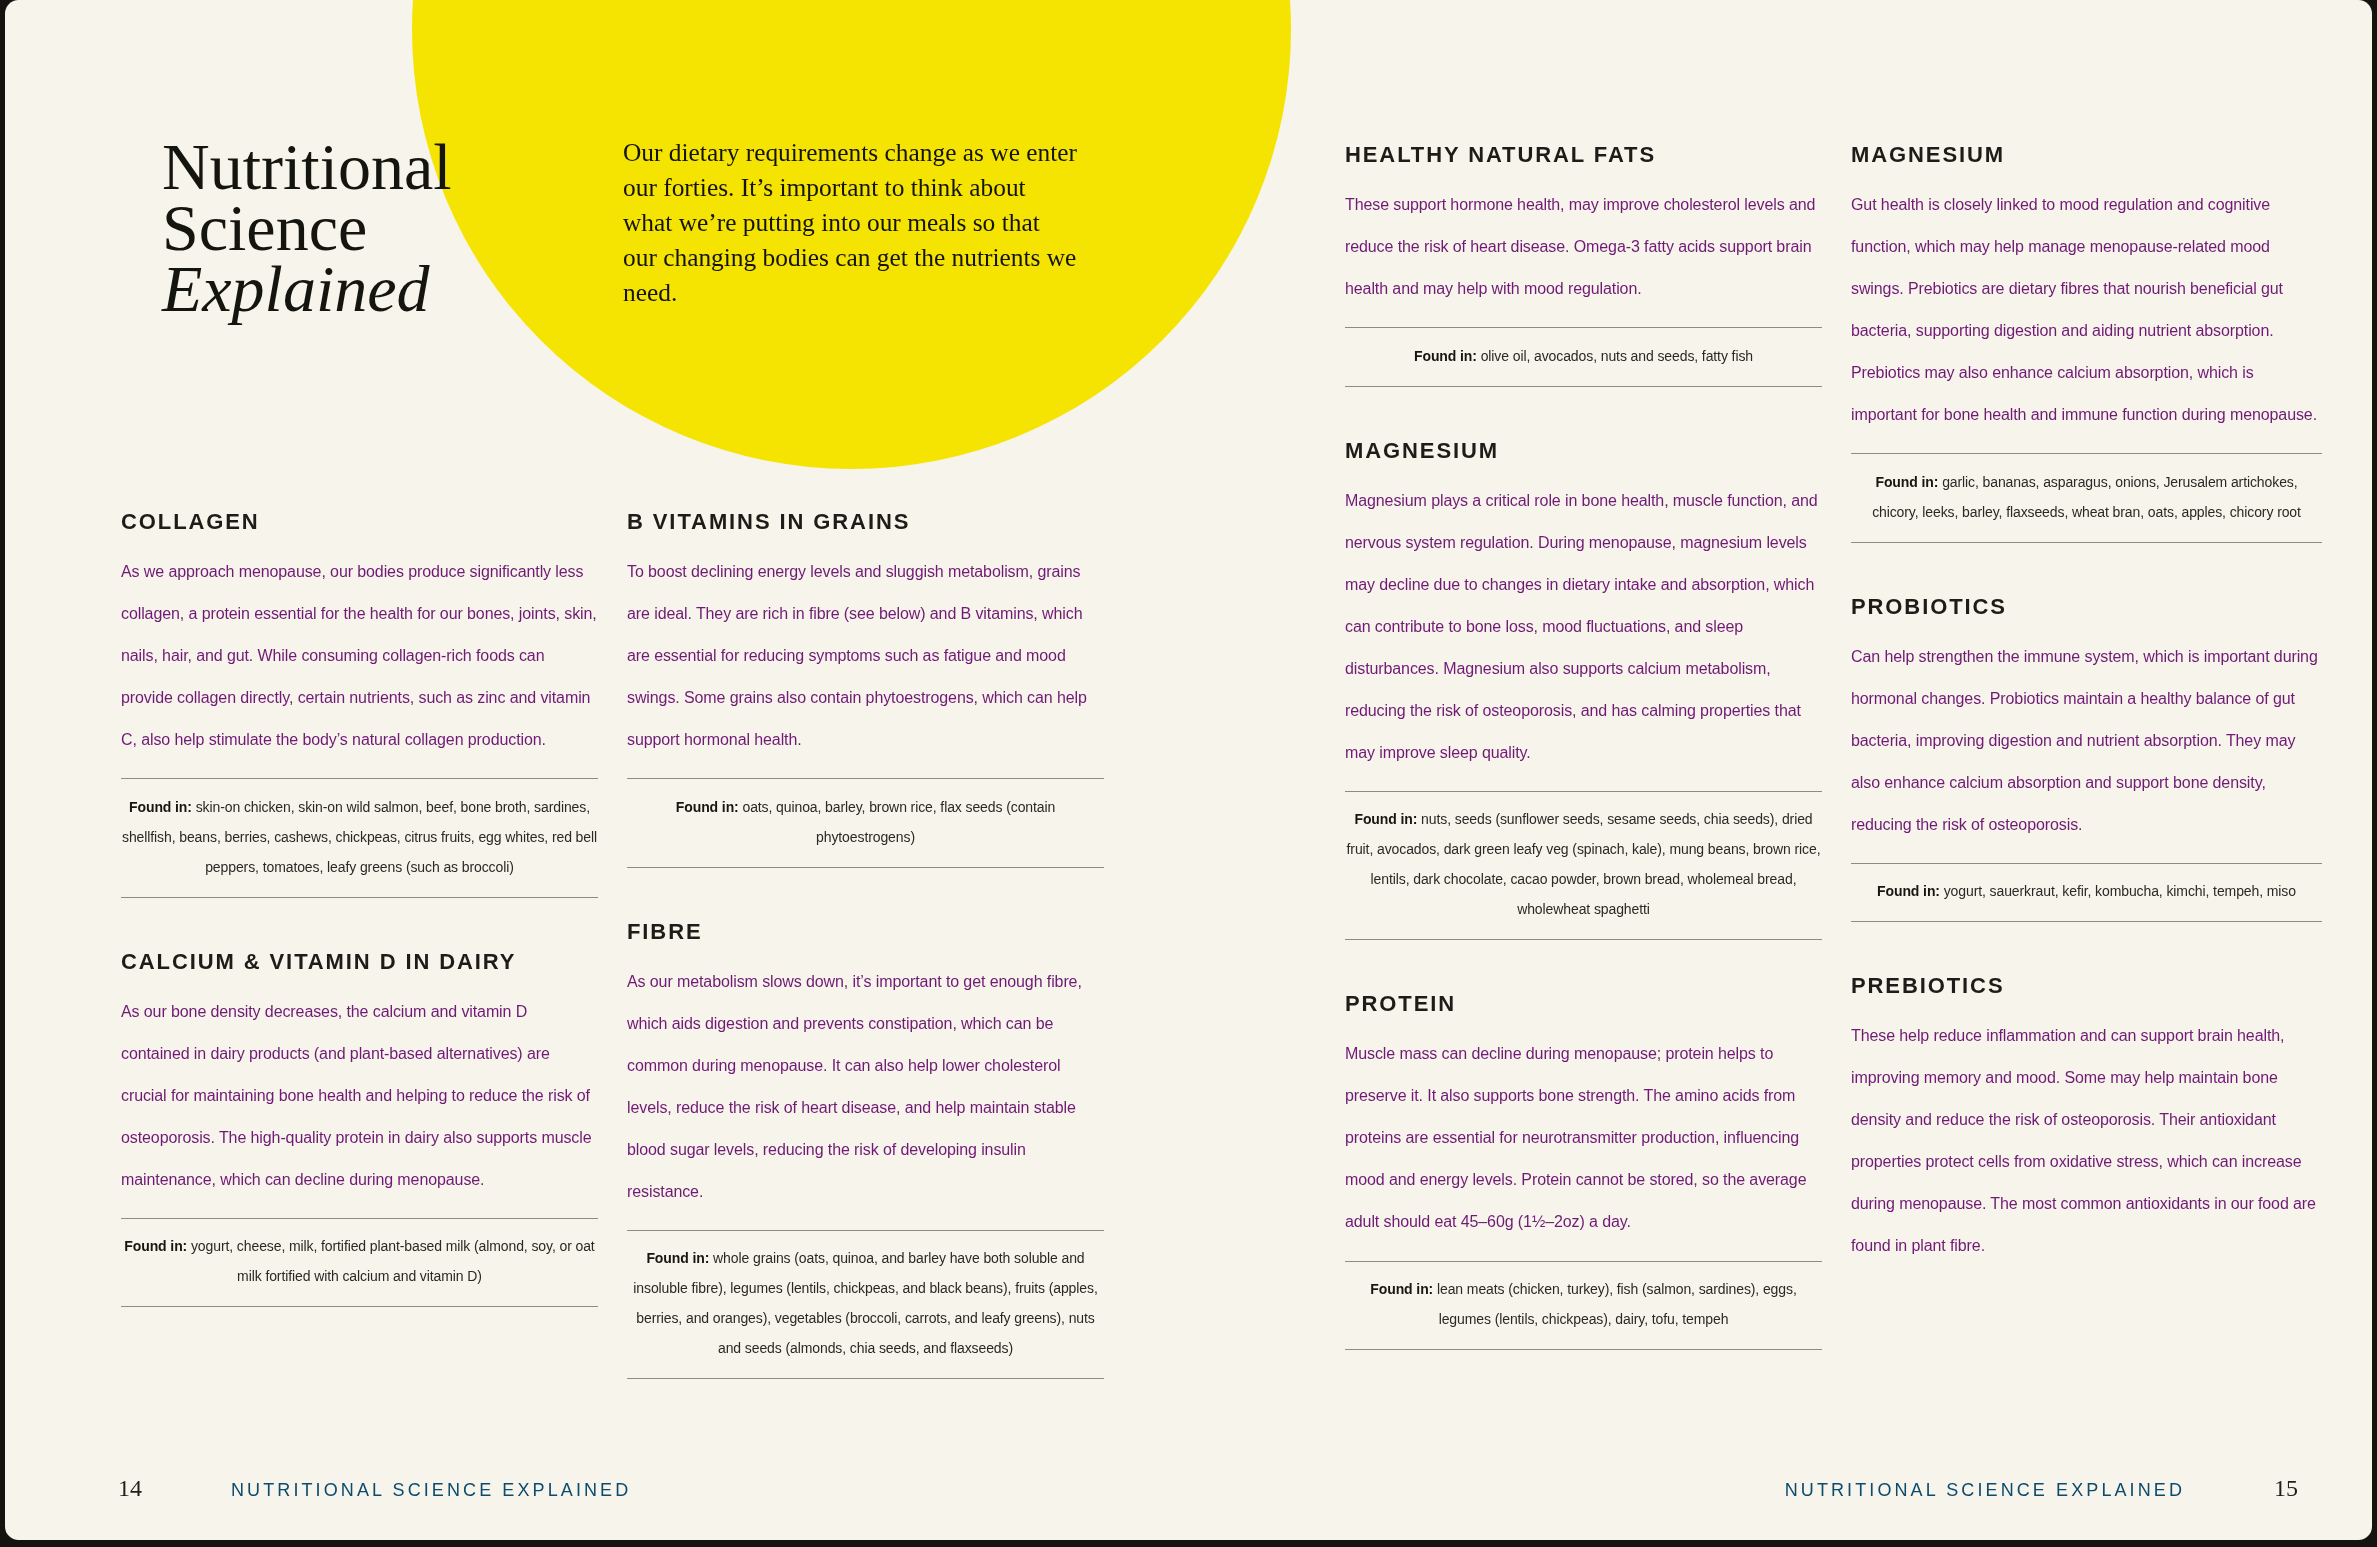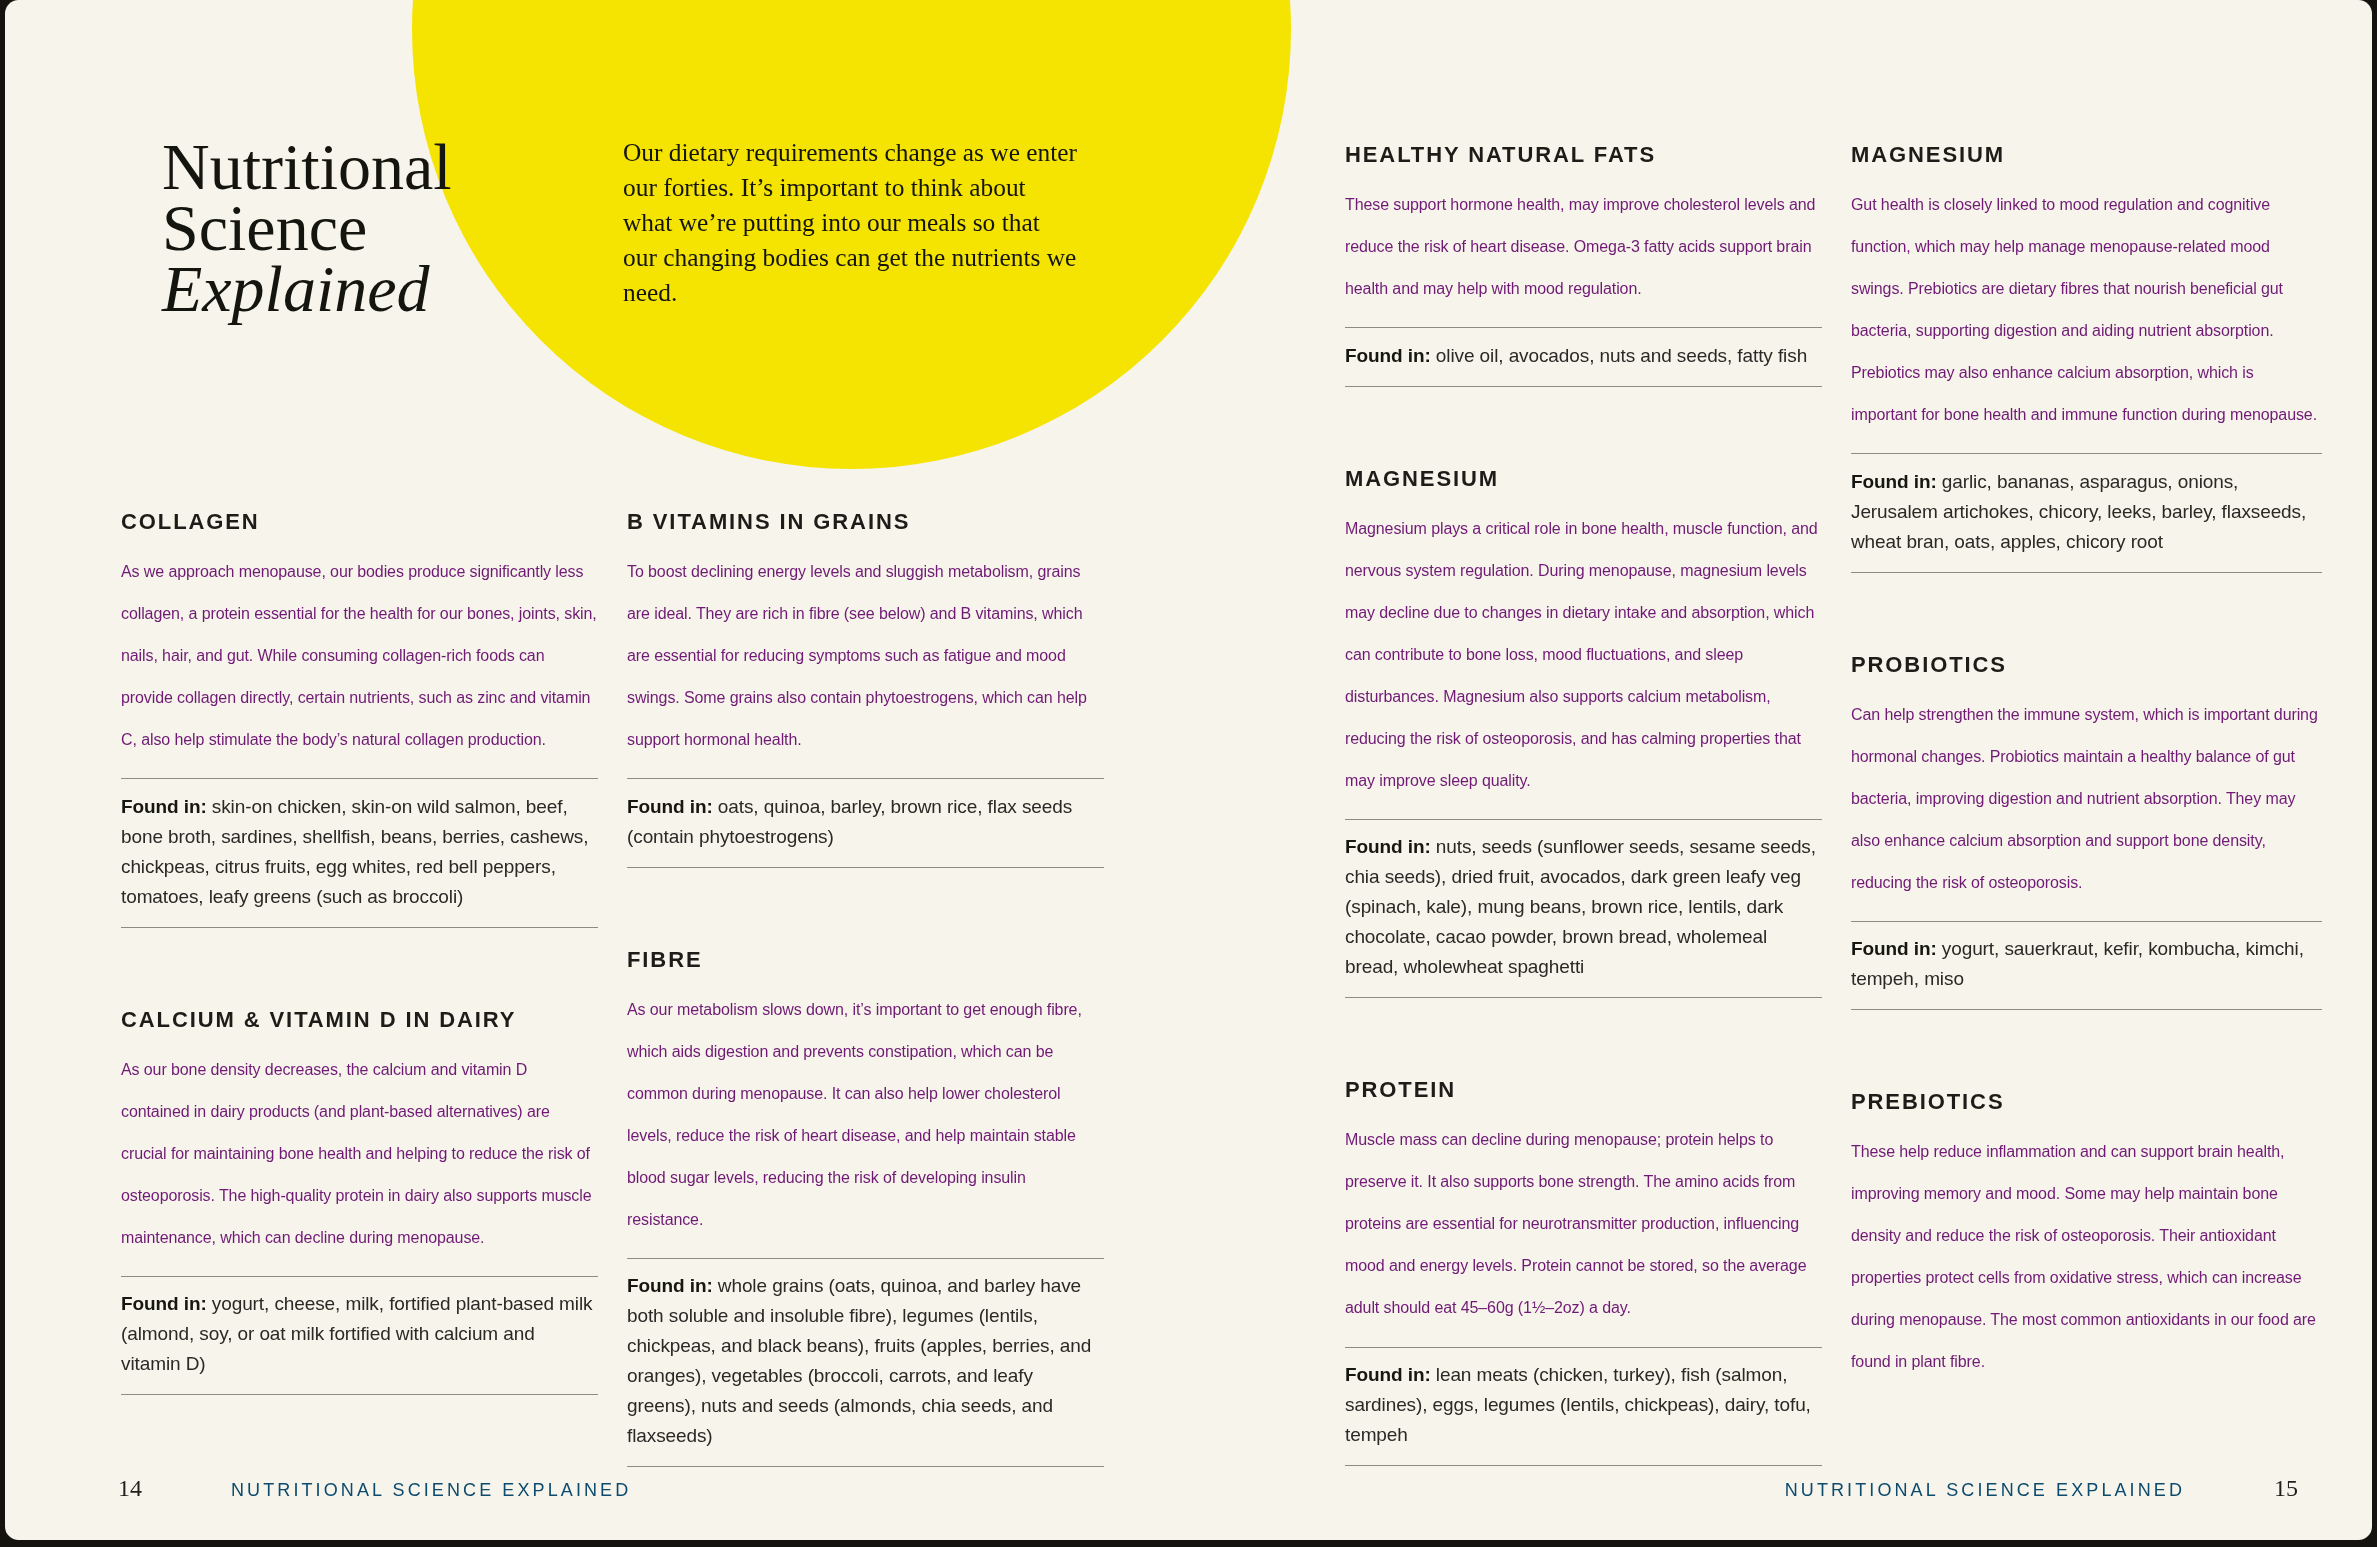--- a/index.html
+++ b/index.html
@@ -20,33 +20,33 @@
   .page-title .it { font-style:italic; }
   .intro {
     position:absolute; left:618px; top:110px; width:455px;
     font-family:"Liberation Serif", serif; font-size:25.4px; line-height:35px; color:#14140f;
   }
   .col { position:absolute; }
   .col-a { left:116px;  top:508px;  width:477px; }
   .col-b { left:622px; top:508px;  width:477px; }
   .col-c { left:1340px; top:141px;  width:477px; }
   .col-d { left:1846px; top:141px;  width:471px; }
-  .sec { margin:0 0 78px 0; }
+  .sec { margin:0 0 50px 0; }
   .sec-h {
     margin:0 0 16px 0; font-size:22px; line-height:27px; font-weight:700;
     letter-spacing:1.9px; color:#1d1c18;
   }
   .sec-b {
     margin:0 0 17.3px 0; font-size:16px; line-height:42px; letter-spacing:-0.1px;
     color:#701a75;
   }
   .found {
     margin:0; padding:12.4px 0 15px 0;
     border-top:1.2px solid #8e8c82; border-bottom:1.2px solid #8e8c82;
-    font-size:19px; line-height:30px; letter-spacing:-0.1px; color:#2a2925;
+    font-size:14px; line-height:30px; letter-spacing:-0.1px; color:#2a2925;text-align:center;
   }
   .found .fl { font-weight:700; color:#171711; }
   .footer {
     position:absolute; top:1475px; display:flex; align-items:baseline;
   }
   .footer-left  { left:113px; }
   .footer-right { right:74px; }
   .pgnum {
     font-family:"Liberation Serif", serif; font-size:24px; color:#201f1b;
   }

